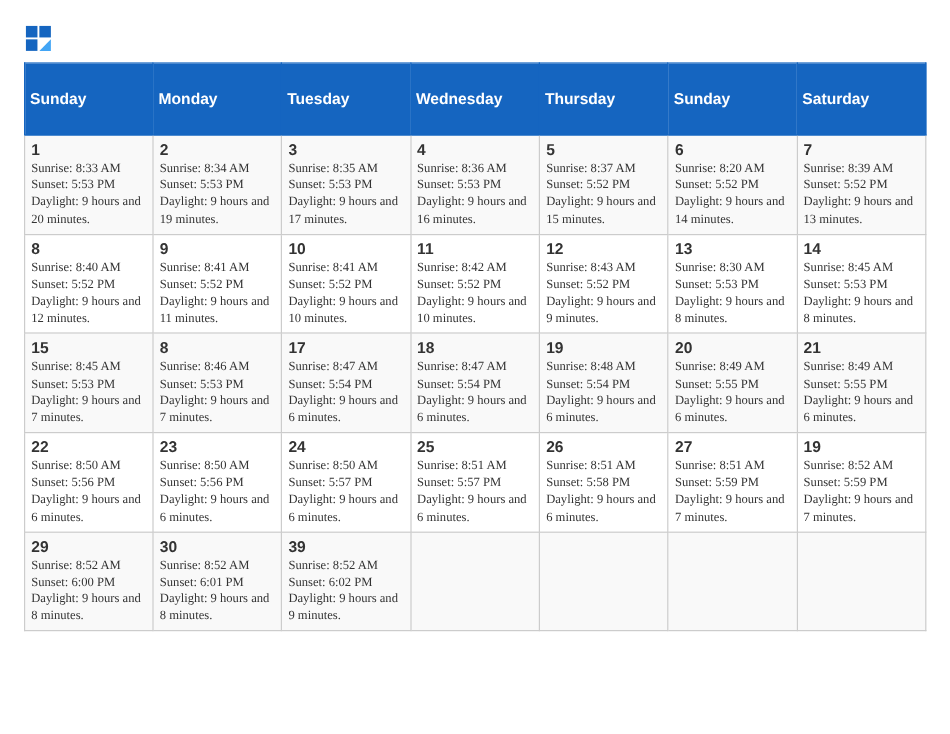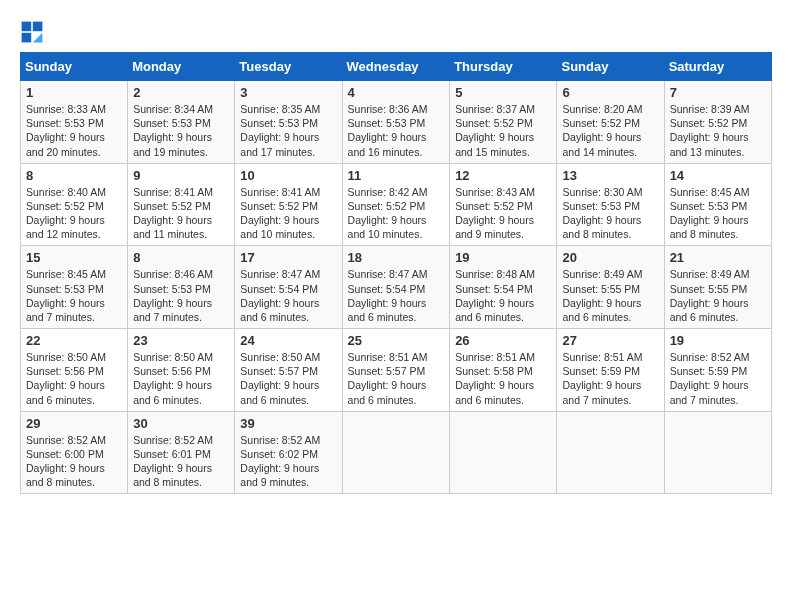--- a/index.html
+++ b/index.html
@@ -48,21 +48,21 @@
       color: #555;
     }
     table {
       width: 100%;
       border-collapse: collapse;
       font-size: 11px;
     }
     thead tr th {
       background: #1565c0;
       color: #fff;
-      padding: 6px 4px;
+      padding: 22px 4px;
       text-align: left;
       font-size: 13px;
       font-weight: bold;
       border: 1px solid #1565c0;
     }
     tbody tr td {
       border: 1px solid #ccc;
       vertical-align: top;
       padding: 4px 5px;
       height: 80px;
@@ -75,20 +75,21 @@
       background: #f9f9f9;
     }
     .day-num {
       font-size: 13px;
       font-weight: bold;
       display: block;
       margin-bottom: 2px;
     }
     .day-info {
       line-height: 1.35;
+      font-family: Liberation Serif, serif;
     }
     td.empty {
       background: #f0f0f0;
     }
   </style>
 </head>
 <body>
 
 <div class="header-section">
   <div class="logo">

